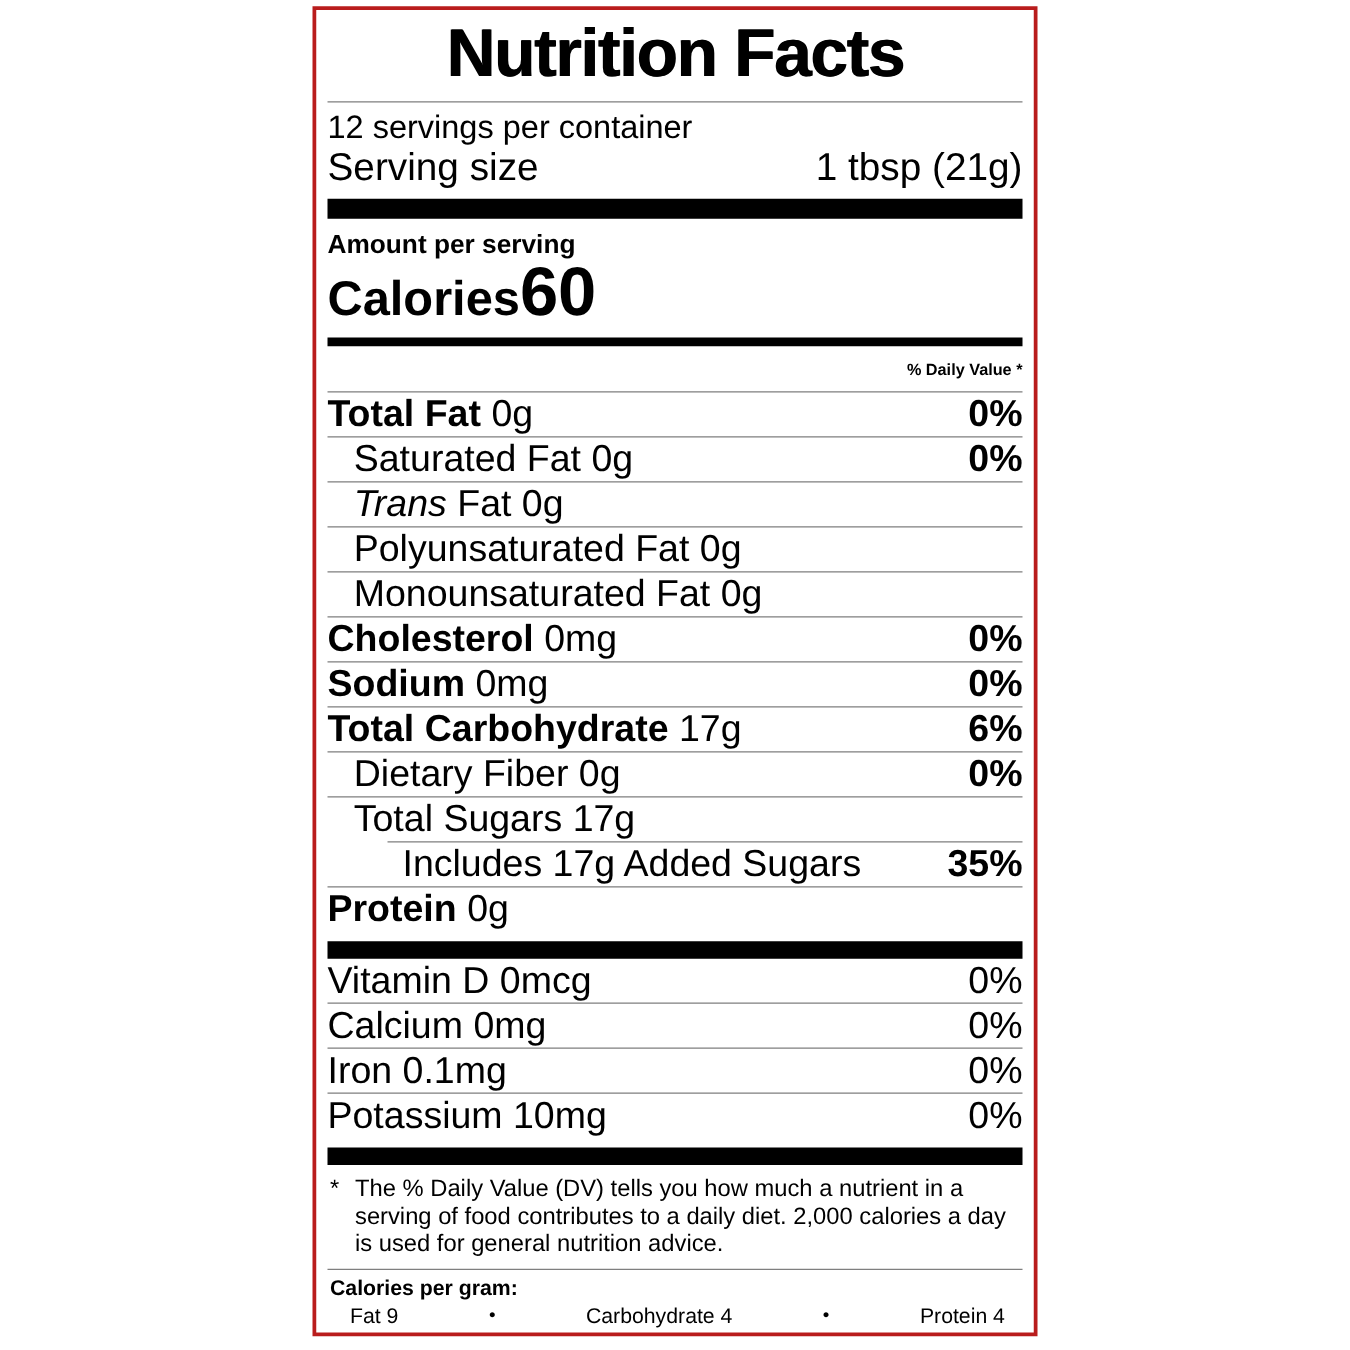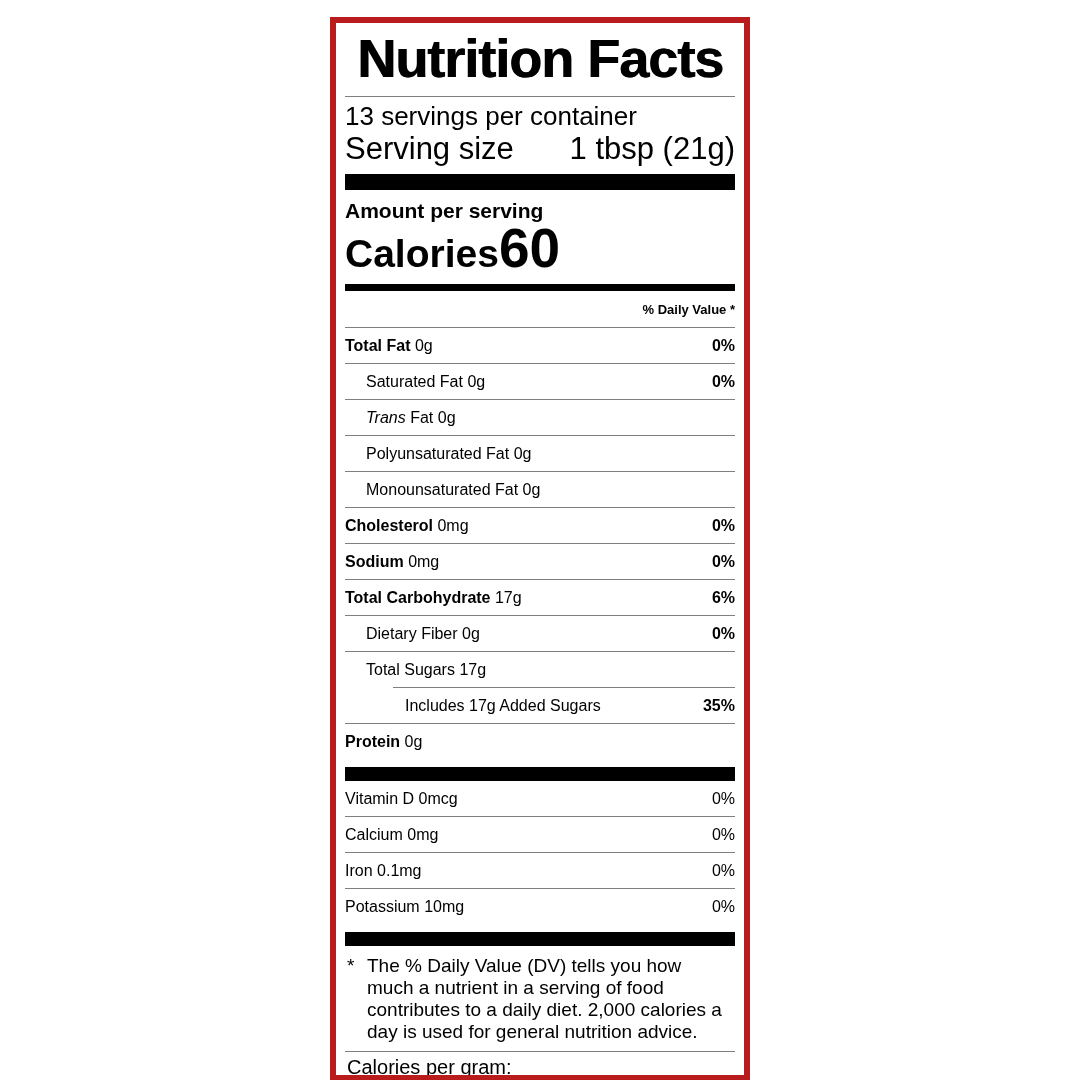--- a/index.html
+++ b/index.html
@@ -1,19 +1,19 @@
 <!DOCTYPE html>
 <html><head>
 <meta charset="utf-8">
 <style>
   html,body{margin:0;padding:0;background:#ffffff;}
   body{width:1080px;height:1080px;font-family:"Liberation Sans",sans-serif;color:#000;}
   .nf-label{
-    width:420px;height:1064px;box-sizing:border-box;
-    margin:17px auto 0 auto;border:6px solid #b91c1c;background:#fff;
+    width:580px;height:1064px;box-sizing:border-box;
+    margin:5px auto 0 auto;border:3px solid #b91c1c;background:#fff;
     padding:0 9px;overflow:hidden;
   }
   .nf-title{
     font-size:54px;font-weight:bold;letter-spacing:-1px;
     text-shadow:0.9px 0 0 currentColor;
     text-align:center;margin-top:6px;line-height:58px;white-space:nowrap;
   }
   .hairline{border:none;border-top:1px solid #7f7f7f;margin:0;}
   .hr-title{margin-top:9px;margin-bottom:4px;}
   .servings{font-size:26px;line-height:31px;margin-top:2px;}
@@ -22,46 +22,46 @@
   .bar-xl{height:16px;margin-top:9px;}
   .bar-md{height:7px;margin-top:5px;}
   .bar-lg{height:14px;margin-top:8px;}
   .amount-per-serving{font-size:21px;font-weight:bold;margin-top:9px;line-height:24px;}
   .calories-row{display:flex;align-items:baseline;margin-top:0;}
   .calories-word{font-size:39px;font-weight:bold;line-height:50px;}
   .calories-num{font-size:55px;font-weight:bold;line-height:50px;}
   .dv-header{font-size:13px;font-weight:bold;text-align:right;padding:8px 0 7px 0;line-height:21px;}
   .row{
     display:flex;align-items:baseline;border-top:1px solid #7f7f7f;
-    font-size:16px;line-height:25px;padding:5px 0;
+    font-size:30px;line-height:25px;padding:5px 0;
   }
   .row .left{flex:1;white-space:nowrap;}
   .row .dv{margin-left:auto;white-space:nowrap;}
   .b{font-weight:bold;}
   .i{font-style:italic;}
   .ind1{padding-left:21px;}
   .row-inc{margin-left:48px;padding-left:12px;}
   .vits .row .dv{font-weight:normal;}
   .footnote{display:flex;padding-top:9px;font-size:19px;line-height:22px;}
   .footnote .star{width:20px;flex:none;padding-left:2px;}
   .footnote .ftext{flex:1;padding-right:4px;}
   .hr-cpg{margin-top:8px;margin-bottom:5px;}
-  .cpg-title{font-size:20px;line-height:20px;padding-left:2px;}
+  .cpg-title{font-size:17px;line-height:20px;padding-left:2px;font-weight:bold;}
   .cpg-row{display:flex;align-items:center;justify-content:space-between;font-size:17px;line-height:21px;padding:1px 14px 0 18px;}
   .cpg-row .dot{font-size:15px;}
 </style>
 </head>
 <body>
 
 <div class="nf-label">
 
   <div class="nf-title">Nutrition Facts</div>
   <hr class="hairline hr-title">
 
-  <div class="servings">13 servings per container</div>
+  <div class="servings">12 servings per container</div>
 
   <div class="serving-size-row">
     <span>Serving size</span>
     <span>1 tbsp (21g)</span>
   </div>
 
   <div class="bar bar-xl"></div>
 
   <div class="amount-per-serving">Amount per serving</div>
 

